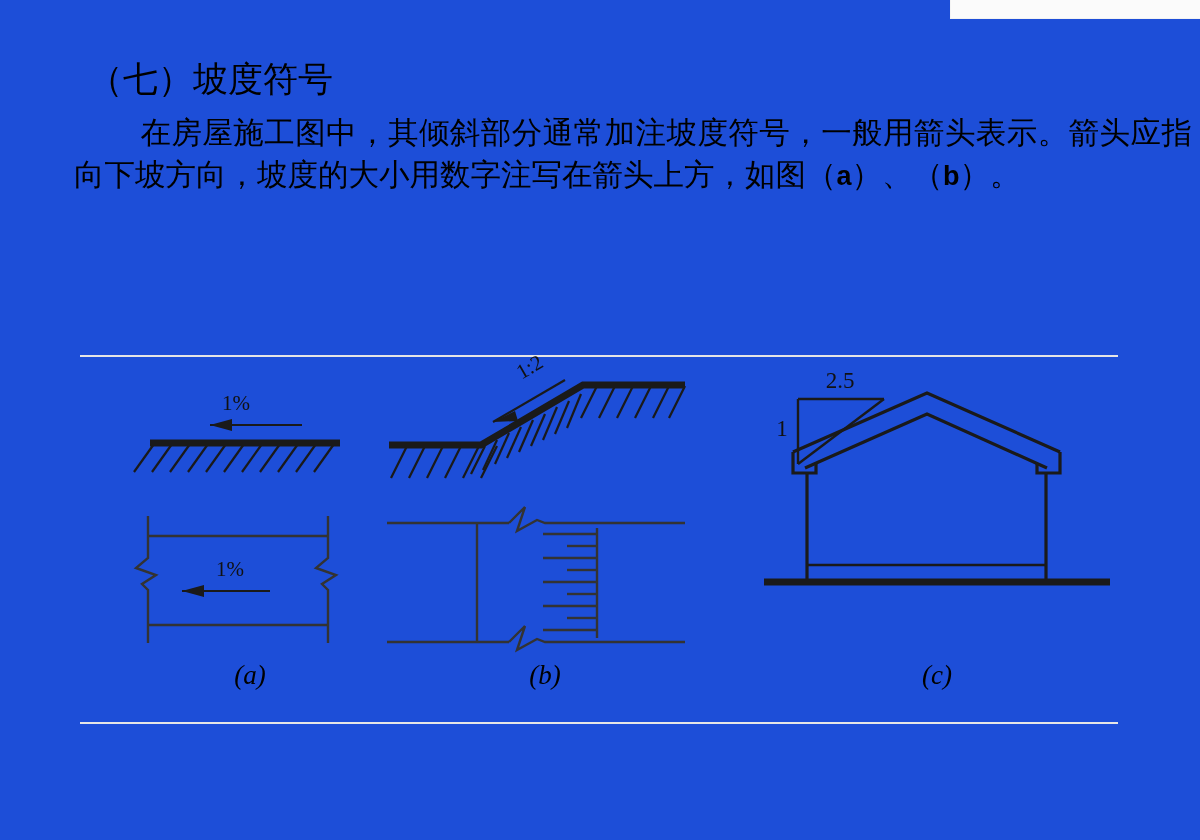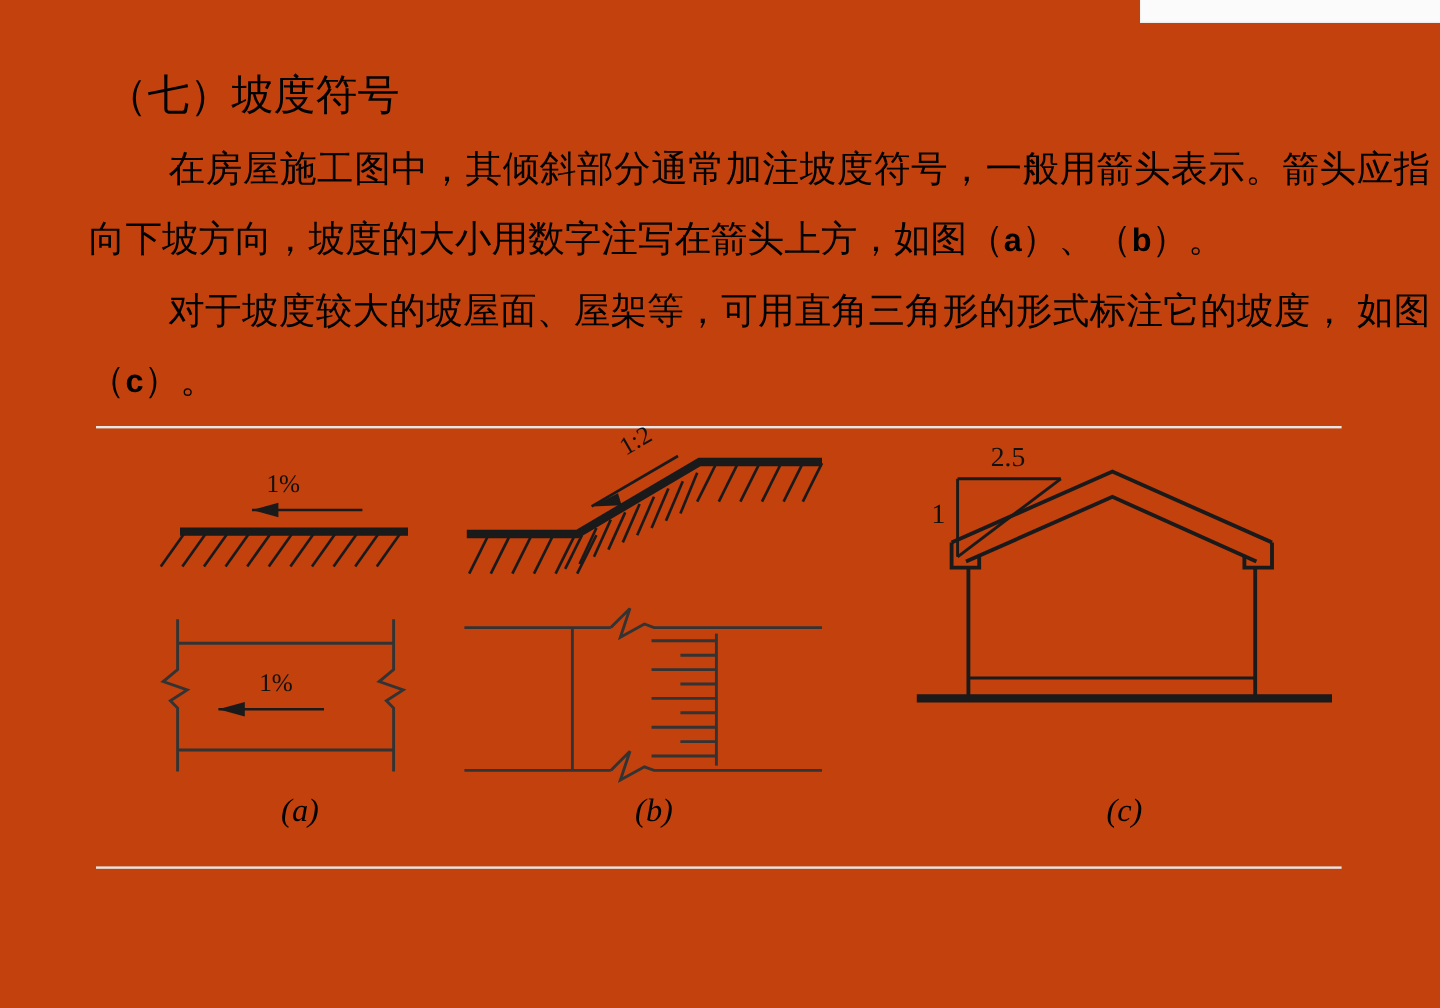--- a/index.html
+++ b/index.html
@@ -14,21 +14,21 @@
     font-family: "Liberation Serif", "DejaVu Serif", serif;
     color: #000000;
     overflow: hidden;
     position: relative;
   }
   #slide {
     position: absolute;
     left: 0; top: 0;
     width: 1200px;
     height: 840px;
-    background: #c2410c;
+    background: #1d4ed8;
   }
 
   
   .corner-box {
     position: absolute;
     left: 950px;
     top: 0px;
     width: 250px;
     height: 18px;
     background: #fbfbfb;
@@ -46,21 +46,21 @@
     white-space: nowrap;
     font-weight: 400;
   }
 
   .body-text {
     position: absolute;
     left: 74px;
     top: 112px;
     width: 1118px;
     font-size: 30.5px;
-    line-height: 58px;
+    line-height: 42px;
     text-align: justify;
     text-justify: inter-character;
   }
   .para { margin: 0; }
   .para + .para { margin-top: 1px; }
   .indent { display: inline-block; width: 66px; }
   .latin-b { font-family: "Liberation Sans", sans-serif; font-weight: bold; font-size: 27px; }
 
   
   .rule {
@@ -117,21 +117,20 @@
 <body>
 
 <div id="slide">
 
   <div class="corner-box"></div>
 
   <div class="heading">（七）坡度符号</div>
 
   <div class="body-text">
     <p class="para"><span class="indent"></span><span>在房屋施工图中，其倾斜部分通常加注坡度符号，一般用箭头表示。箭头应指向下坡方向，坡度的大小用数字注写在箭头上方，如图（<span class="latin-b">a</span>）、（<span class="latin-b">b</span>）。</span></p>
-    <p class="para"><span class="indent"></span><span>对于坡度较大的坡屋面、屋架等，可用直角三角形的形式标注它的坡度， 如图（<span class="latin-b">c</span>）。</span></p>
   </div>
 
   <div class="rule top"></div>
   <div class="rule bottom"></div>
 
   <div class="figures">
 
     <div class="fig fig-a">
       <div class="svgwrap">
         <svg width="260" height="300" viewBox="0 0 260 300">

